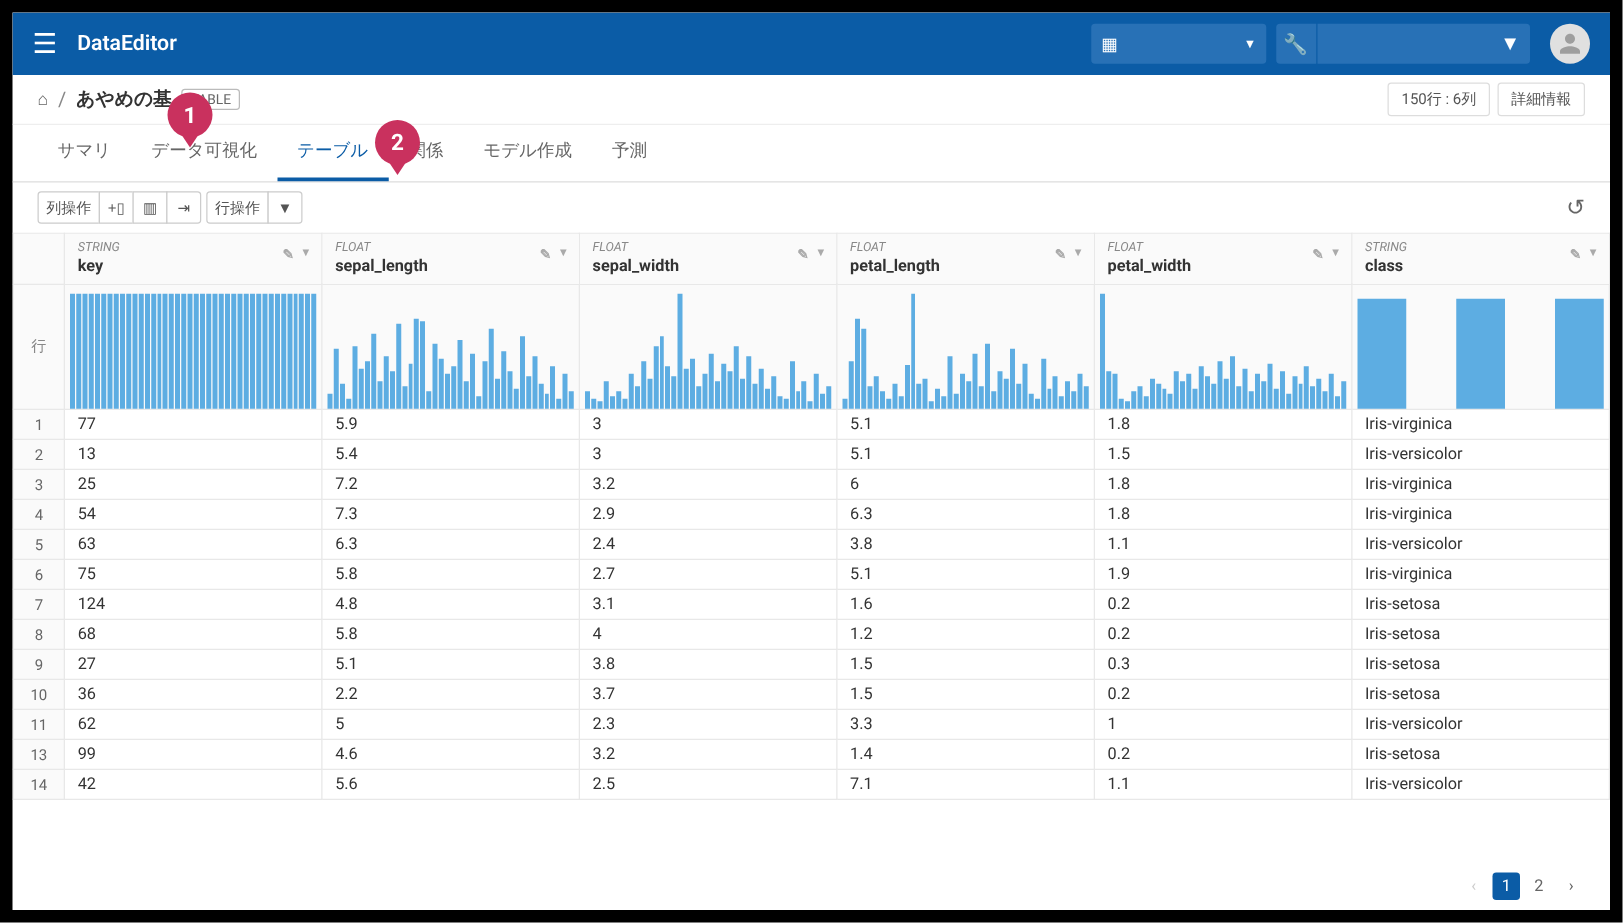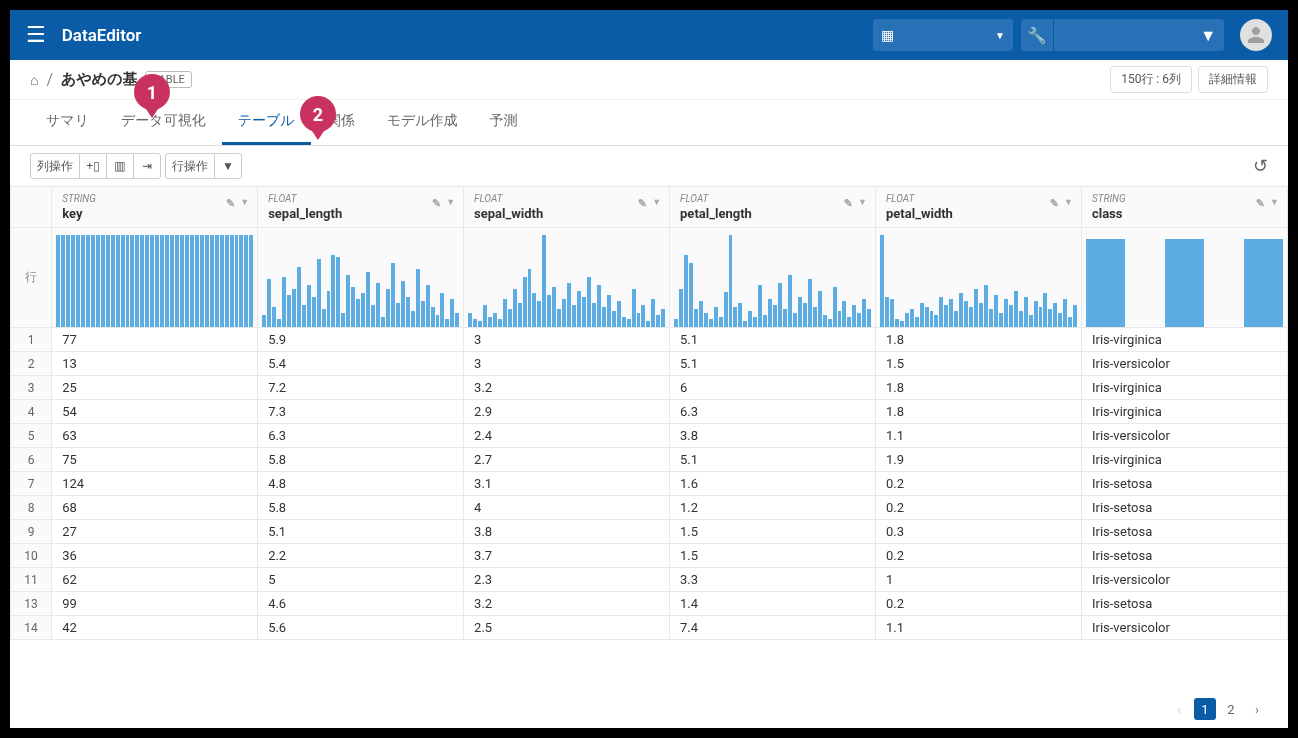--- a/index.html
+++ b/index.html
@@ -527,21 +527,21 @@
             <td class="cell">3.2</td>
             <td class="cell">1.4</td>
             <td class="cell">0.2</td>
             <td class="cell">Iris-setosa</td>
           </tr>
           <tr>
             <td class="row-num">14</td>
             <td class="cell">42</td>
             <td class="cell">5.6</td>
             <td class="cell">2.5</td>
-            <td class="cell">7.4</td>
+            <td class="cell">7.1</td>
             <td class="cell">1.1</td>
             <td class="cell">Iris-versicolor</td>
           </tr>
         </tbody>
     </table>
   </div>
 
   <div class="pagination">
     <span class="pg-btn disabled">‹</span>
     <span class="pg-btn active">1</span>

